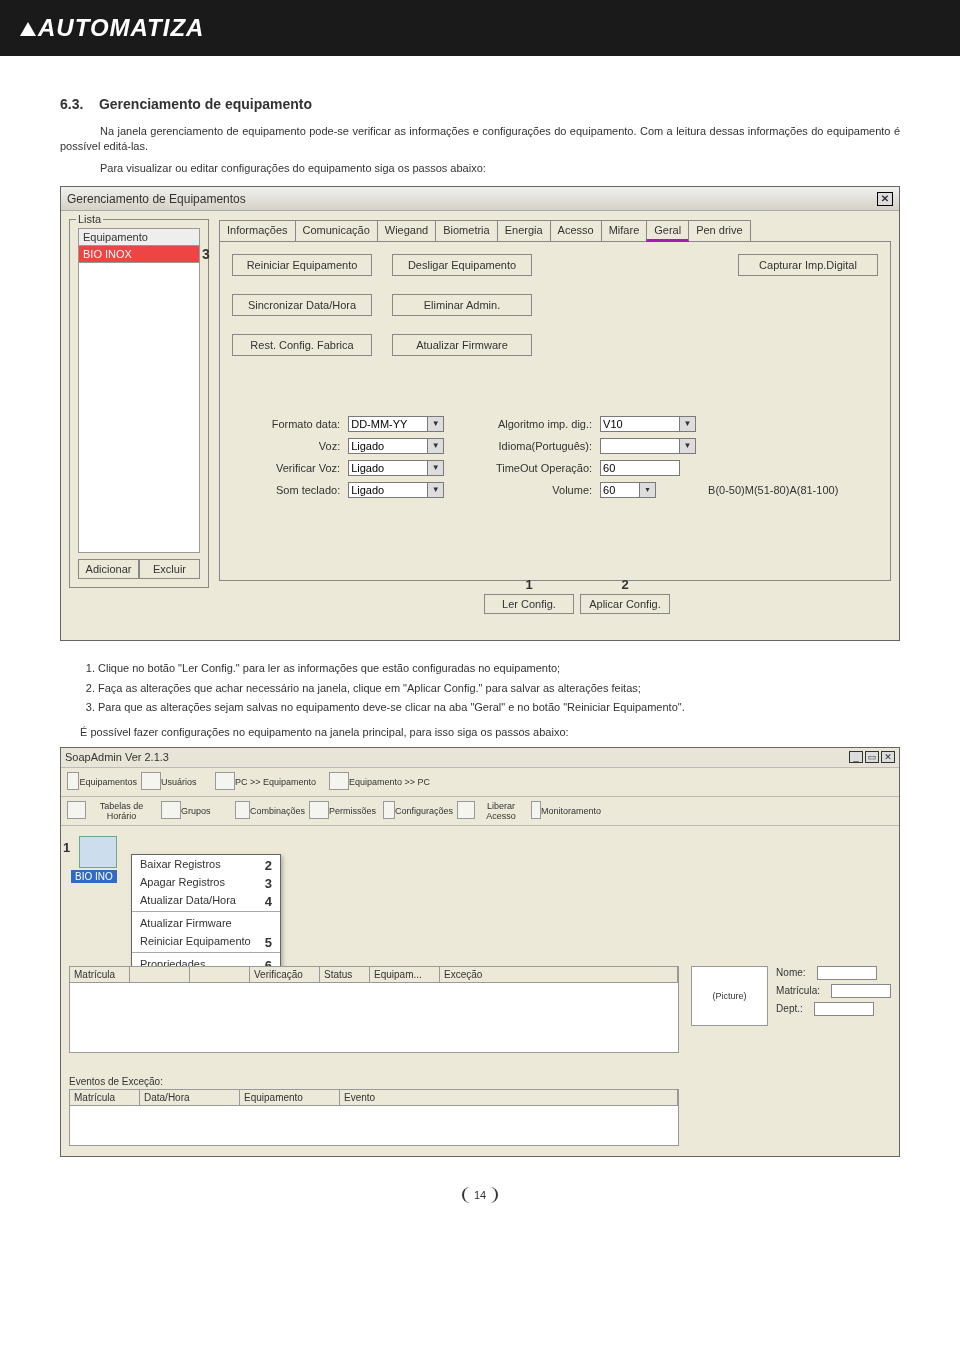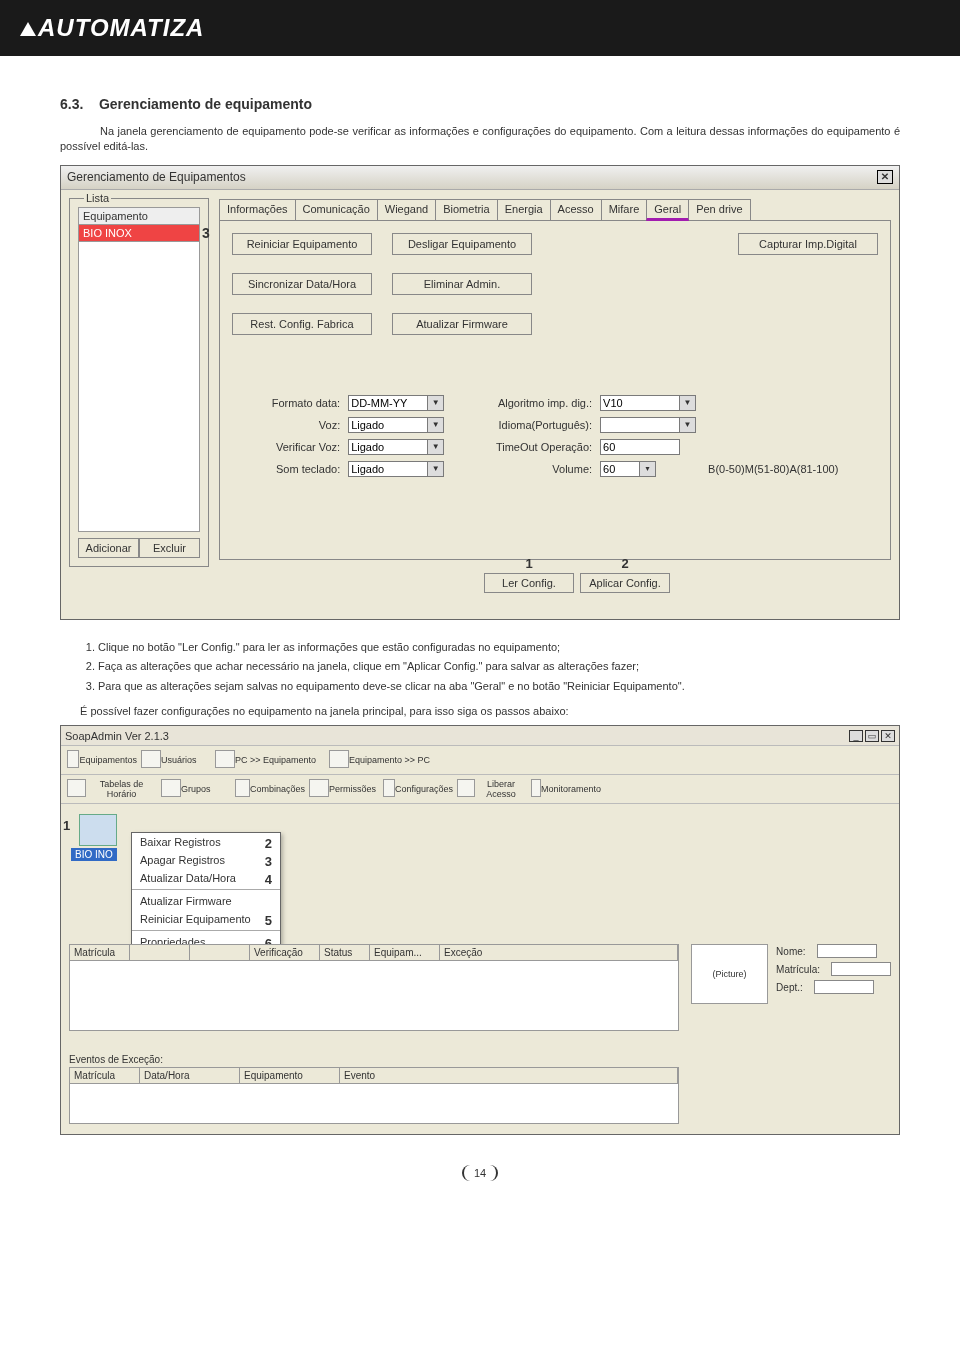--- a/index.html
+++ b/index.html
@@ -9,21 +9,21 @@
   .logo .tri { display: inline-block; width: 0; height: 0; border-left: 8px solid transparent; border-right: 8px solid transparent; border-bottom: 14px solid #fff; margin-right: 2px; vertical-align: baseline; }
   .content { padding: 40px 60px 20px 60px; }
   h2 { font-size: 14px; font-weight: bold; margin-bottom: 12px; }
   .para { font-size: 11px; line-height: 1.4; margin-bottom: 6px; text-align: justify; }
   .para-indent { text-indent: 40px; }
   .window { border: 1px solid #666; background: #ece9d8; margin: 10px 0 20px 0; position: relative; }
   .titlebar { background: linear-gradient(#f0f0f0,#d5d2c5); height: 24px; line-height: 24px; padding: 0 6px; font-size: 12px; display: flex; justify-content: space-between; align-items: center; border-bottom: 1px solid #aaa; }
   .closebox { width: 16px; height: 14px; border: 1px solid #000; font-size: 10px; text-align: center; line-height: 12px; background: #ddd; font-weight: bold; }
   .win-body { padding: 8px; display: flex; gap: 10px; }
   .group { border: 1px solid #888; padding: 8px; position: relative; background: #ece9d8; }
-  .group-title { position: absolute; top: -7px; left: 6px; background: #ece9d8; font-size: 11px; padding: 0 2px; margin-left: 8px; }
+  .group-title { position: absolute; top: -7px; left: 6px; background: #ece9d8; font-size: 11px; padding: 0 2px; }
   .lista { width: 140px; }
   .list-head { background: #eee; border: 1px solid #999; padding: 2px 4px; font-size: 11px; }
   .list-sel { background: #ef4444; color: #fff; padding: 2px 4px; font-size: 11px; border: 1px solid #999; border-top: none; }
   .list-body { height: 290px; border: 1px solid #999; border-top: none; background: #fff; }
   .list-btns { display: flex; margin-top: 6px; }
   .btn { border: 1px solid #888; background: #ece9d8; padding: 3px 6px; font-size: 11px; text-align: center; cursor: pointer; }
   .list-btns .btn { flex: 1; }
   .right { flex: 1; }
   .tabs { display: flex; position: relative; top: 1px; }
   .tab { border: 1px solid #888; border-bottom: none; padding: 3px 7px; font-size: 11px; background: #ece9d8; margin-right: -1px; cursor: pointer; }
@@ -80,20 +80,21 @@
 
 <div class="content">
 
   <h2>
     <span>6.3.</span>
     &nbsp;&nbsp;
     <span>Gerenciamento de equipamento</span>
   </h2>
 
   <p class="para para-indent">Na janela gerenciamento de equipamento pode-se verificar as informações e configurações do equipamento. Com a leitura dessas informações do equipamento é possível editá-las.</p>
+  <p class="para para-indent">Para visualizar ou editar configurações do equipamento siga os passos abaixo:</p>
 
   <div class="window">
     <div class="titlebar">
       <span>Gerenciamento de Equipamentos</span>
       <span class="closebox">✕</span>
     </div>
     <div class="win-body">
 
       <div class="group lista">
         <span class="group-title">Lista</span>
@@ -194,21 +195,21 @@
             </div>
           </div>
         </div>
       </div>
     </div>
     <div style="height:44px"></div>
   </div>
 
   <ol>
     <li>Clique no botão "Ler Config." para ler as informações que estão configuradas no equipamento;</li>
-    <li>Faça as alterações que achar necessário na janela, clique em "Aplicar Config." para salvar as alterações fazer;</li>
+    <li>Faça as alterações que achar necessário na janela, clique em "Aplicar Config." para salvar as alterações feitas;</li>
     <li>Para que as alterações sejam salvas no equipamento deve-se clicar na aba "Geral" e no botão "Reiniciar Equipamento".</li>
   </ol>
 
   <p class="para" style="margin-left:20px">É possível fazer configurações no equipamento na janela principal, para isso siga os passos abaixo:</p>
 
   <div class="win2">
     <div class="titlebar2">
       <span>SoapAdmin Ver 2.1.3</span>
       <span class="wctrls">
         <span>_</span>

